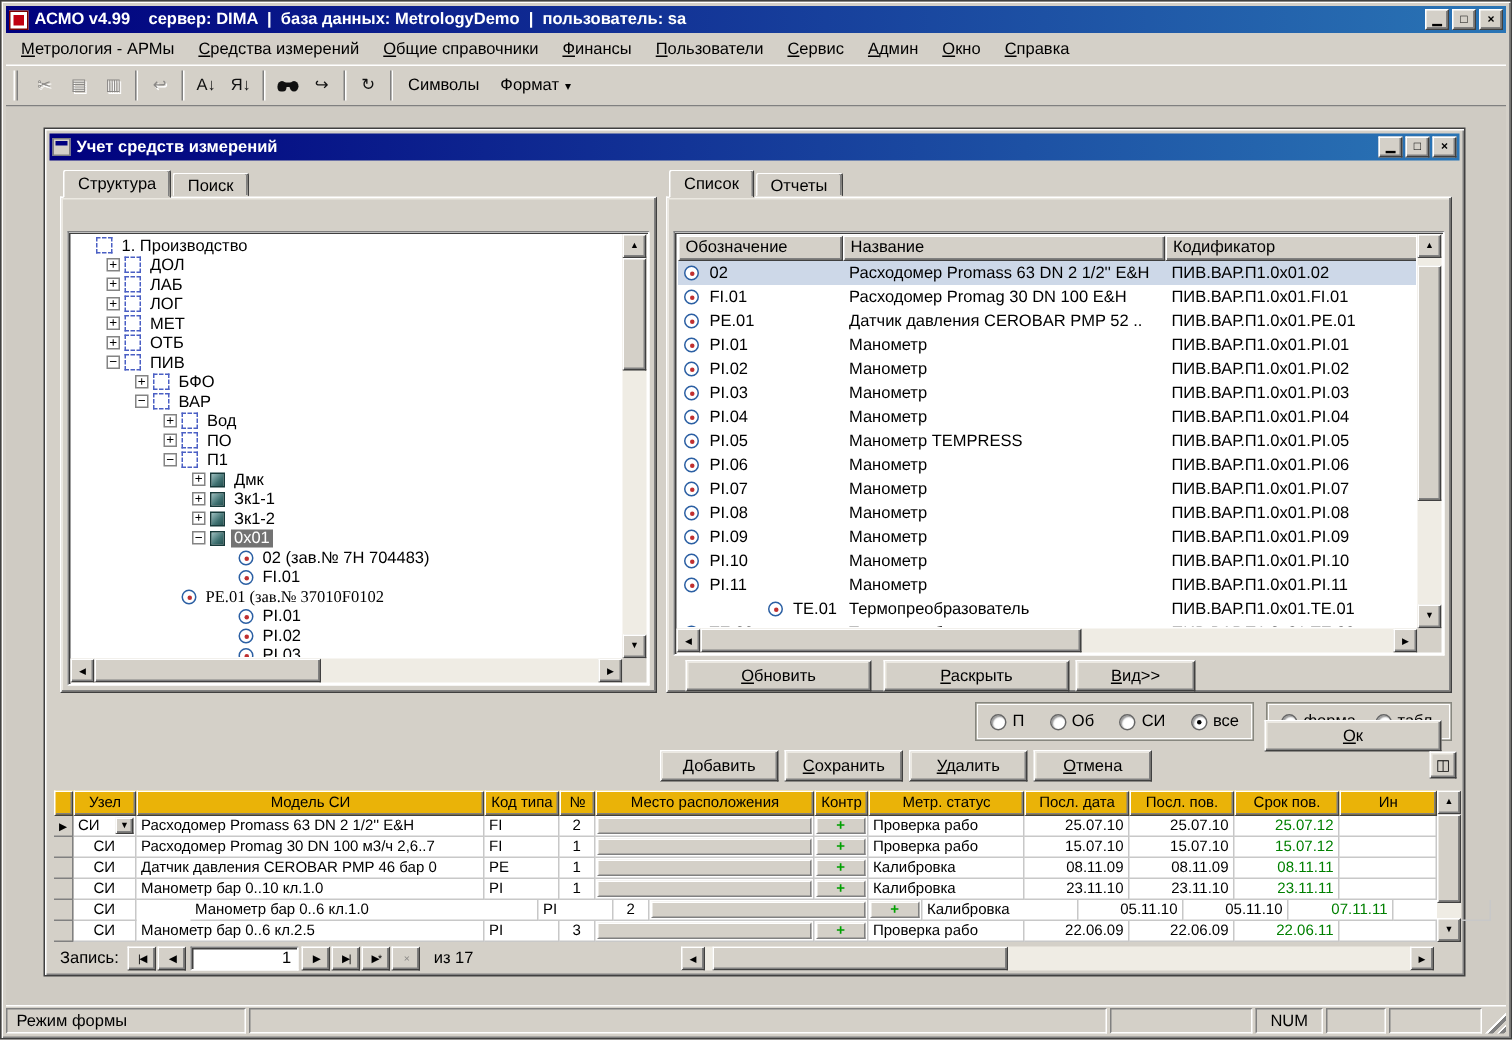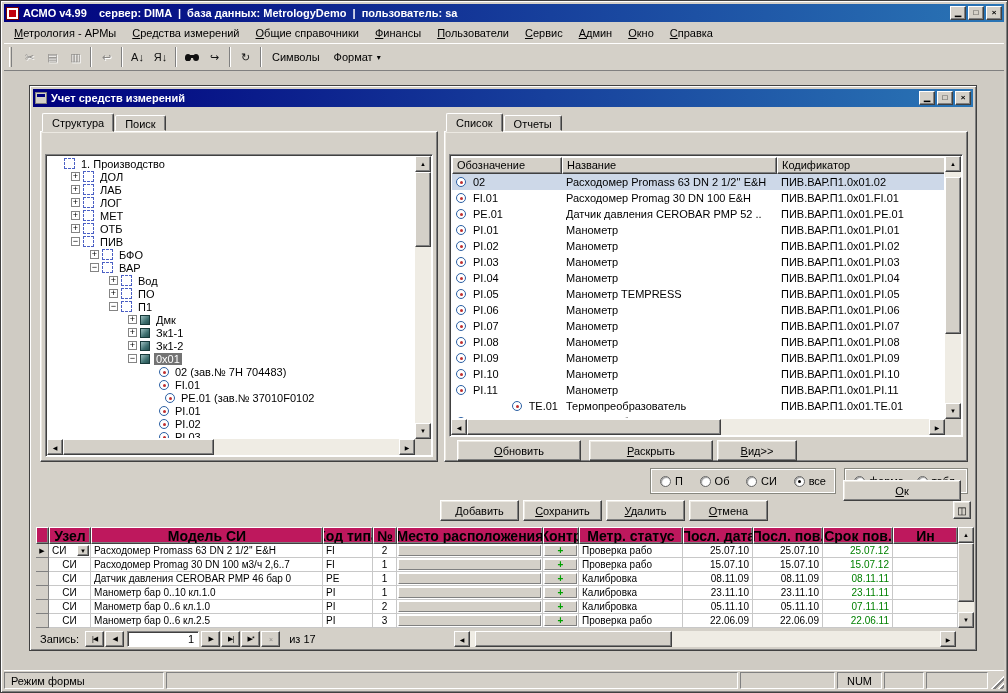--- a/index.html
+++ b/index.html
@@ -97,21 +97,21 @@
 .radio{width:11px;height:11px;border-radius:50%;background:#fff;border:1px solid #666;box-shadow:inset 1px 1px 1px #9a9a9a;margin-right:4px;position:relative;flex:none}
 .radio.on::after{content:'';position:absolute;left:3px;top:3px;width:3px;height:3px;border-radius:50%;background:#000}
 
 .action-row{position:absolute;left:406px;top:391px;height:21px;display:flex;gap:4px}
 .act-btn{width:79px}
 .ok-btn{position:absolute;left:809px;top:371px;width:118px}
 .goto-btn{position:absolute;left:919px;top:392px;width:18px;height:18px;font-size:10px;padding:0}
 
 .grid{position:absolute;left:2px;top:418px;width:922px}
 .grid-header{display:flex;height:17px}
-.gh-cell{flex:none;background:#be185d;border:1px solid;border-color:#fff #404040 #404040 #fff;box-shadow:inset -1px -1px 0 #808080;font-size:14px;font-weight:bold;display:flex;align-items:center;justify-content:center;overflow:hidden;white-space:nowrap}
+.gh-cell{flex:none;background:#eab308;border:1px solid;border-color:#fff #404040 #404040 #fff;box-shadow:inset -1px -1px 0 #808080;font-size:10px;font-weight:normal;display:flex;align-items:center;justify-content:center;overflow:hidden;white-space:nowrap}
 .g-selcol{width:13px}
 .grid-rows{background:#fff}
 .g-row{display:flex;height:14px;background:#fff}
 .g-cell{flex:none;border-right:1px solid #c8c8c8;border-bottom:1px solid #c8c8c8;font-size:10px;display:flex;align-items:center;padding:0 3px;overflow:hidden;white-space:nowrap;height:100%}
 .g-row .g-selcol{background:#d4d0c8;border-right:1px solid #808080;border-bottom:1px solid #808080;justify-content:center;padding:0;font-size:7px}
 .t-c{justify-content:center}
 .t-r{justify-content:flex-end}
 .green{color:#008000}
 .chipcell{padding:1px}
 .chip{flex:1;height:100%;background:#d4d0c8;border:1px solid;border-color:#fff #808080 #808080 #fff;display:flex;align-items:center;justify-content:center;font-weight:bold}
@@ -325,21 +325,21 @@
                   <div class="tree-row" style="padding-left: 99px;">
                     <span class="exp-sp"></span>
                     <span class="ic ic-device"></span>
                     <span class="tlabel">02 (зав.№ 7Н 704483)</span>
                   </div>
                   <div class="tree-row" style="padding-left: 99px;">
                     <span class="exp-sp"></span>
                     <span class="ic ic-device"></span>
                     <span class="tlabel">FI.01</span>
                   </div>
-                  <div class="tree-row" style="padding-left: 105px;">
+                  <div class="tree-row" style="padding-left: 61px; font-family: Liberation Serif, serif;">
                     <span class="exp-sp"></span>
                     <span class="ic ic-device"></span>
                     <span class="tlabel">PE.01 (зав.№ 37010F0102</span>
                   </div>
                   <div class="tree-row" style="padding-left: 99px;">
                     <span class="exp-sp"></span>
                     <span class="ic ic-device"></span>
                     <span class="tlabel">PI.01</span>
                   </div>
                   <div class="tree-row" style="padding-left: 99px;">
@@ -678,21 +678,21 @@
                 </div>
                 <div class="g-cell" style="width: 104px;">Калибровка</div>
                 <div class="g-cell t-r" style="width: 70px;">23.11.10</div>
                 <div class="g-cell t-r" style="width: 70px;">23.11.10</div>
                 <div class="g-cell t-r green" style="width: 70px;">23.11.11</div>
                 <div class="g-cell" style="width: 65px;"></div>
               </div>
               <div class="g-row">
                 <div class="g-cell g-selcol"></div>
                 <div class="g-cell t-c" style="width: 42px;">СИ</div>
-                <div class="g-cell" style="width: 232px;">Манометр бар 0..6 кл.1.0</div>
+                <div class="g-cell" style="width: 232px; margin-left: 36px;">Манометр бар 0..6 кл.1.0</div>
                 <div class="g-cell" style="width: 50px;">PI</div>
                 <div class="g-cell t-c" style="width: 24px;">2</div>
                 <div class="g-cell chipcell" style="width: 146px;">
                   <span class="chip"></span>
                 </div>
                 <div class="g-cell chipcell" style="width: 36px;">
                   <span class="chip plus">+</span>
                 </div>
                 <div class="g-cell" style="width: 104px;">Калибровка</div>
                 <div class="g-cell t-r" style="width: 70px;">05.11.10</div>

